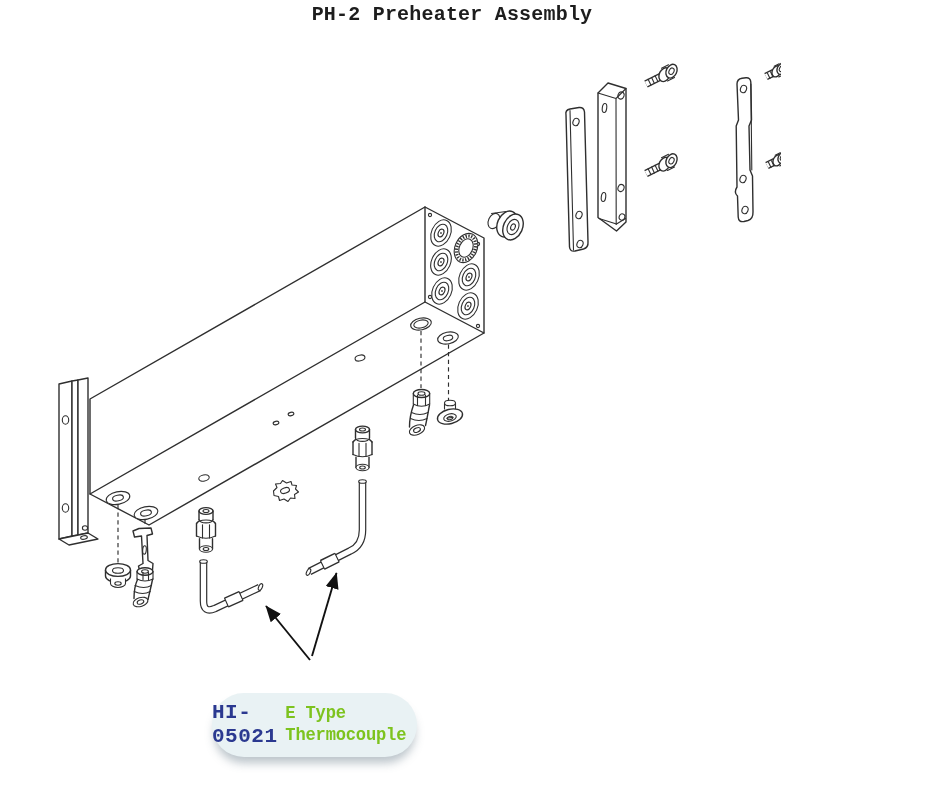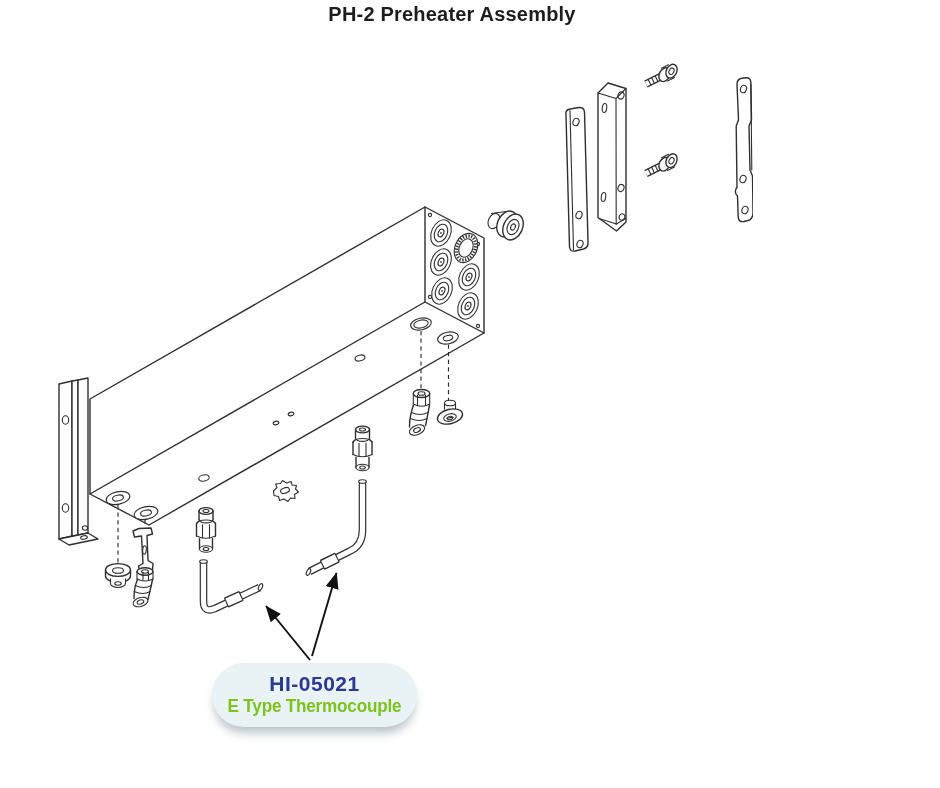--- a/index.html
+++ b/index.html
@@ -1,29 +1,29 @@
 <!DOCTYPE html>
 <html style="--page-bg: #ffffff; --title-color: #1d1d1d; --bubble: #e9f2f4; --pn-color: #2b3990; --pname-color: #7dc31e; --line: #2f2f2f; --arrow: #111111;"><head>
 <meta charset="utf-8">
 <style>
   html,body{margin:0;padding:0;background:#fff;}
   .stage{
     position:relative;width:753px;height:788px;background:var(--page-bg,#fff);
-    font-family:Liberation Sans, sans-serif;overflow:hidden;
+    font-family:Liberation Mono, monospace;overflow:hidden;padding-left:28px;
   }
   .title{
     position:absolute;top:3px;left:0;width:904px;text-align:center;
     font-size:20px;font-weight:700;letter-spacing:.2px;color:var(--title-color,#1d1d1d);
   }
   svg.drawing{position:absolute;left:0;top:0;}
   .callout{
-    position:absolute;left:212px;top:663px;width:205px;height:64px;
+    position:absolute;left:212px;top:693px;width:205px;height:64px;
     background:var(--bubble,#e9f2f4);border-radius:33px;
     box-shadow:0 8px 10px -2px rgba(105,125,138,.45);
-    display:flex;flex-direction:column;align-items:center;justify-content:center;
+    display:flex;flex-direction:row;align-items:center;justify-content:center;
     text-align:left;
   }
   .callout .pn{
     font-size:21px;font-weight:700;letter-spacing:.5px;line-height:1.15;
     color:var(--pn-color,#2b3990);
   }
   .callout .pname{
     font-size:18px;font-weight:700;letter-spacing:-0.2px;line-height:1.2;
     color:var(--pname-color,#7dc31e);transform:scaleX(.95);
   }

